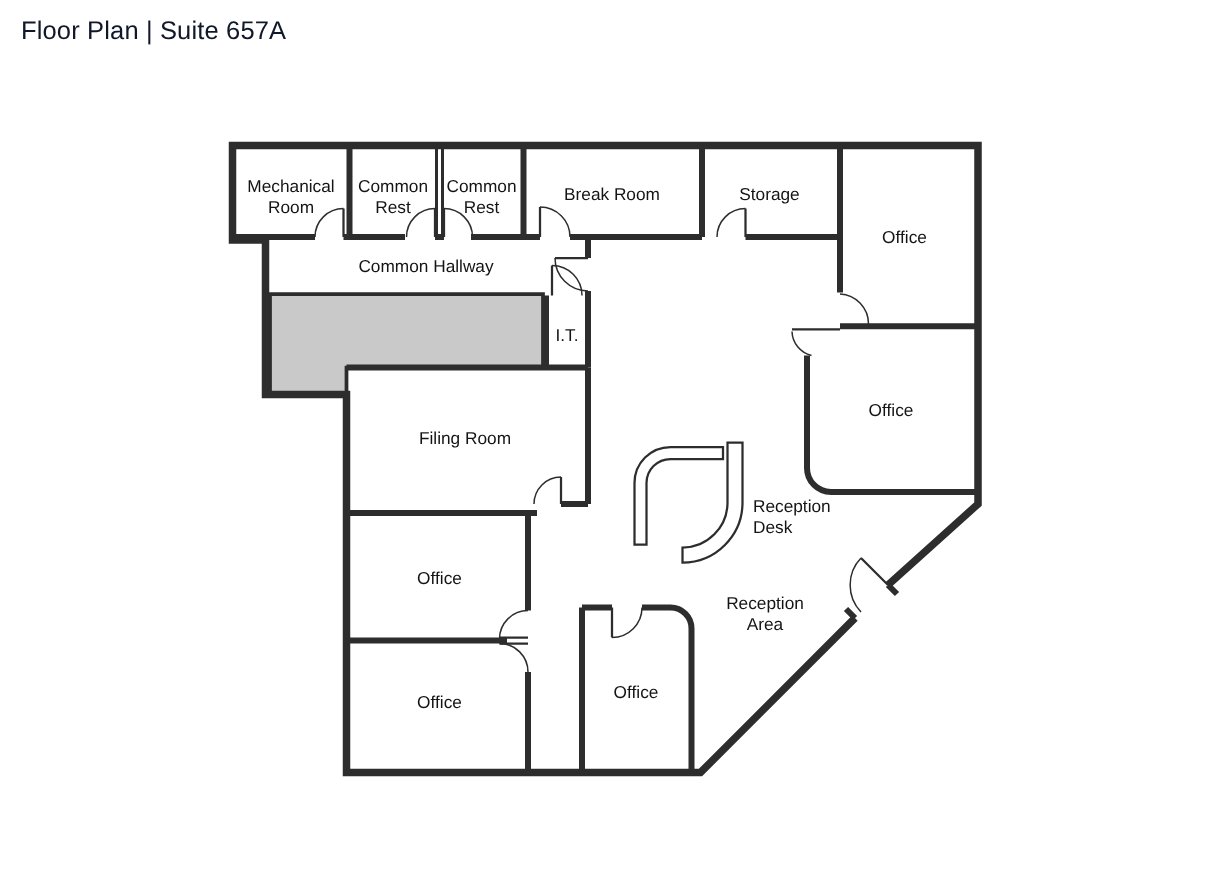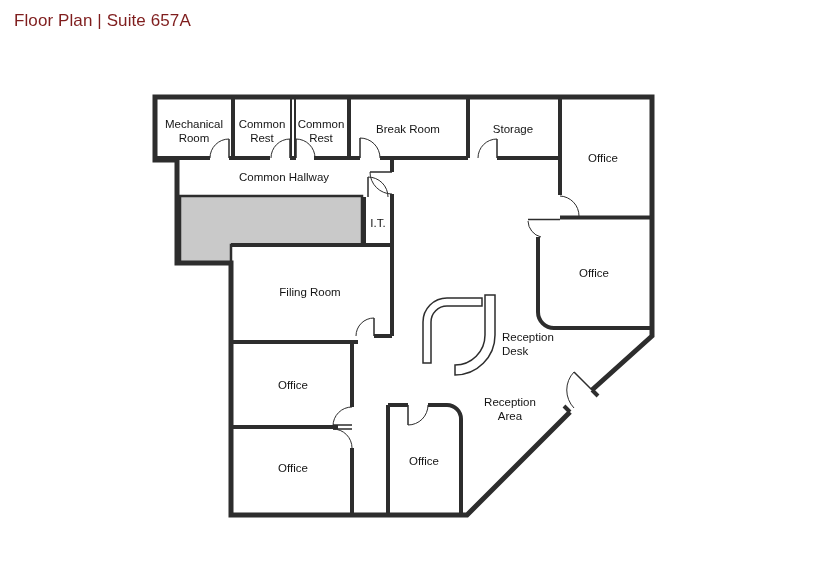--- a/index.html
+++ b/index.html
@@ -16,21 +16,21 @@
     width: 814px;
     height: 588px;
     background: #ffffff;
   }
   .plan-title {
     position: absolute;
     left: 14px;
     top: 11px;
     font-size: 17px;
     letter-spacing: 0.1px;
-    color: #7f1d1d;
+    color: #0f172a;
   }
   svg text {
     font-family: "Liberation Sans", sans-serif;
     font-size: 11.5px;
     fill: #141414;
   }
 </style>
 </head>
 <body>
 

